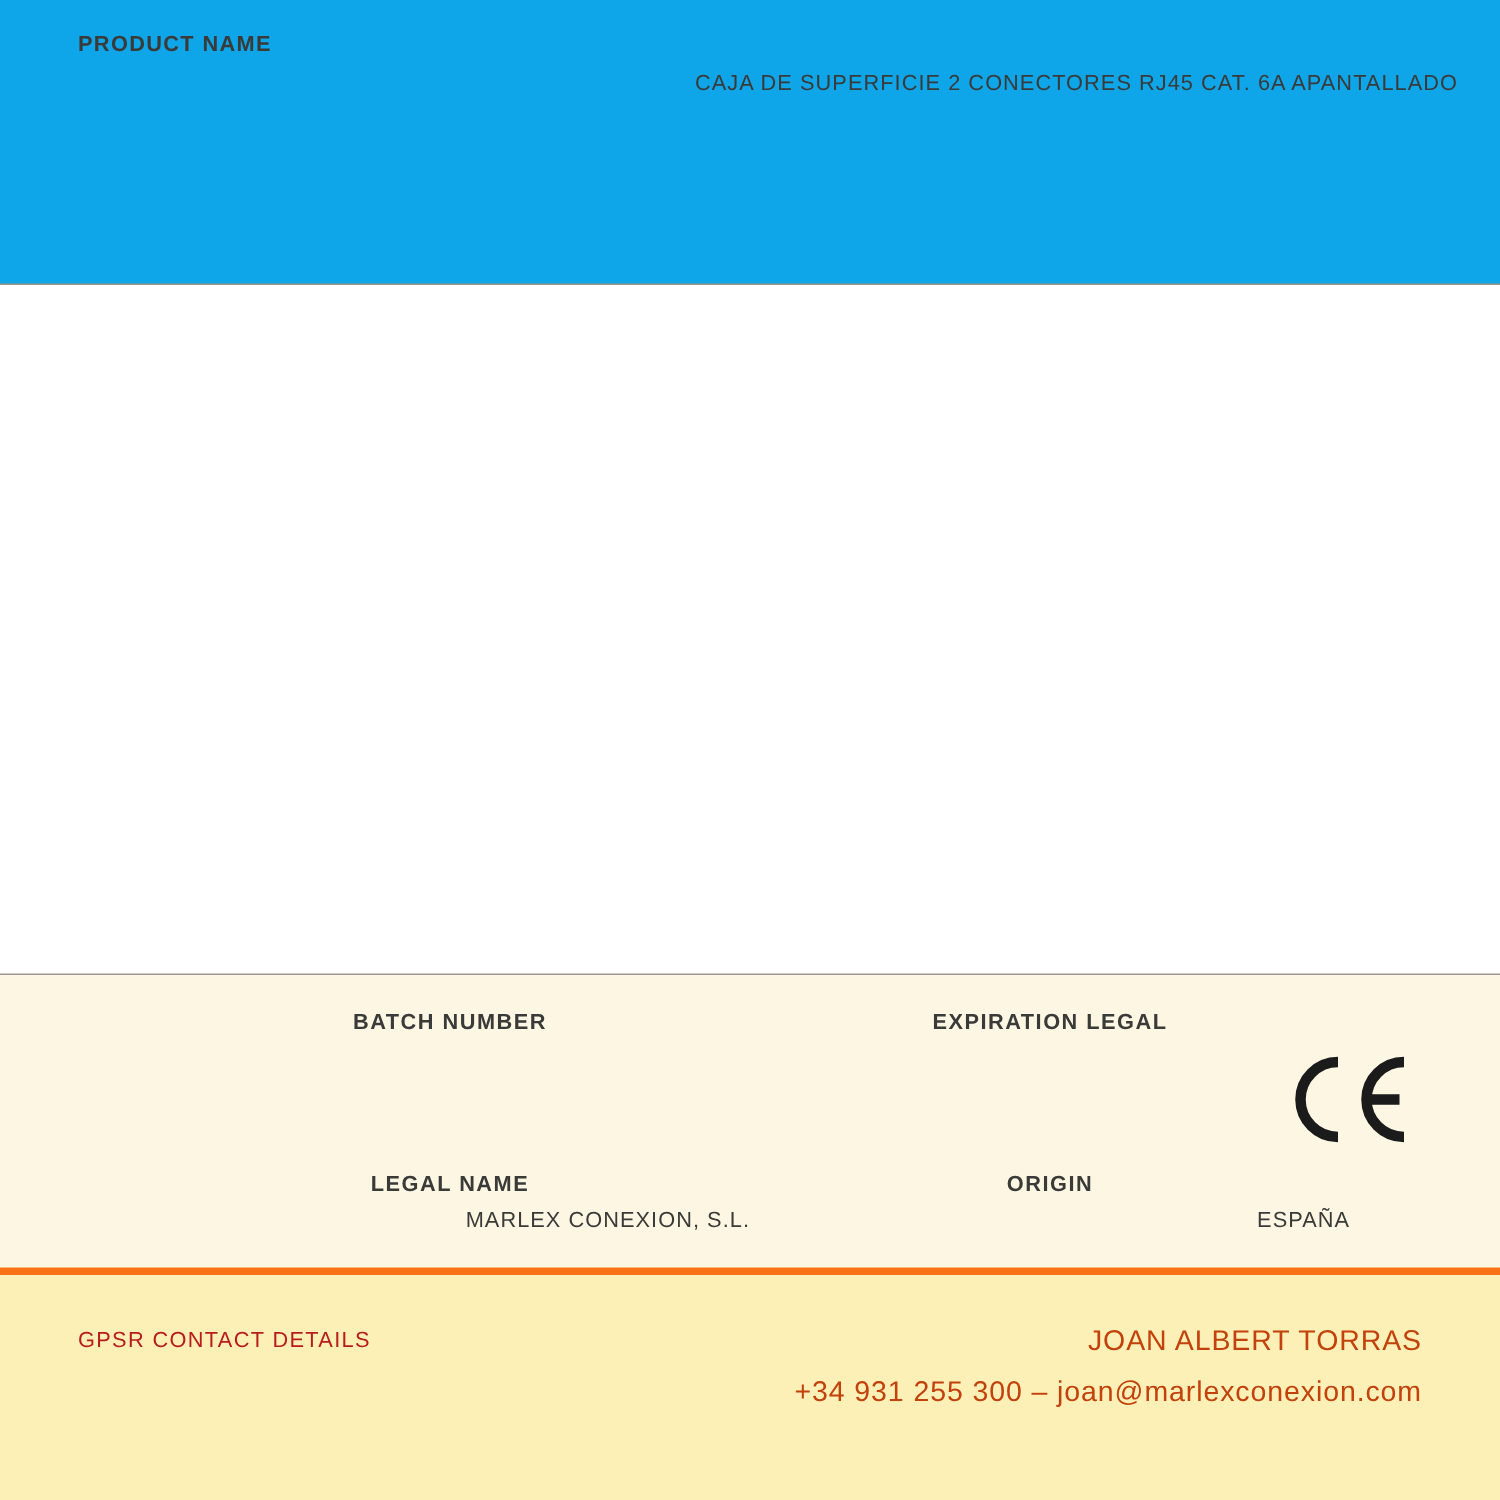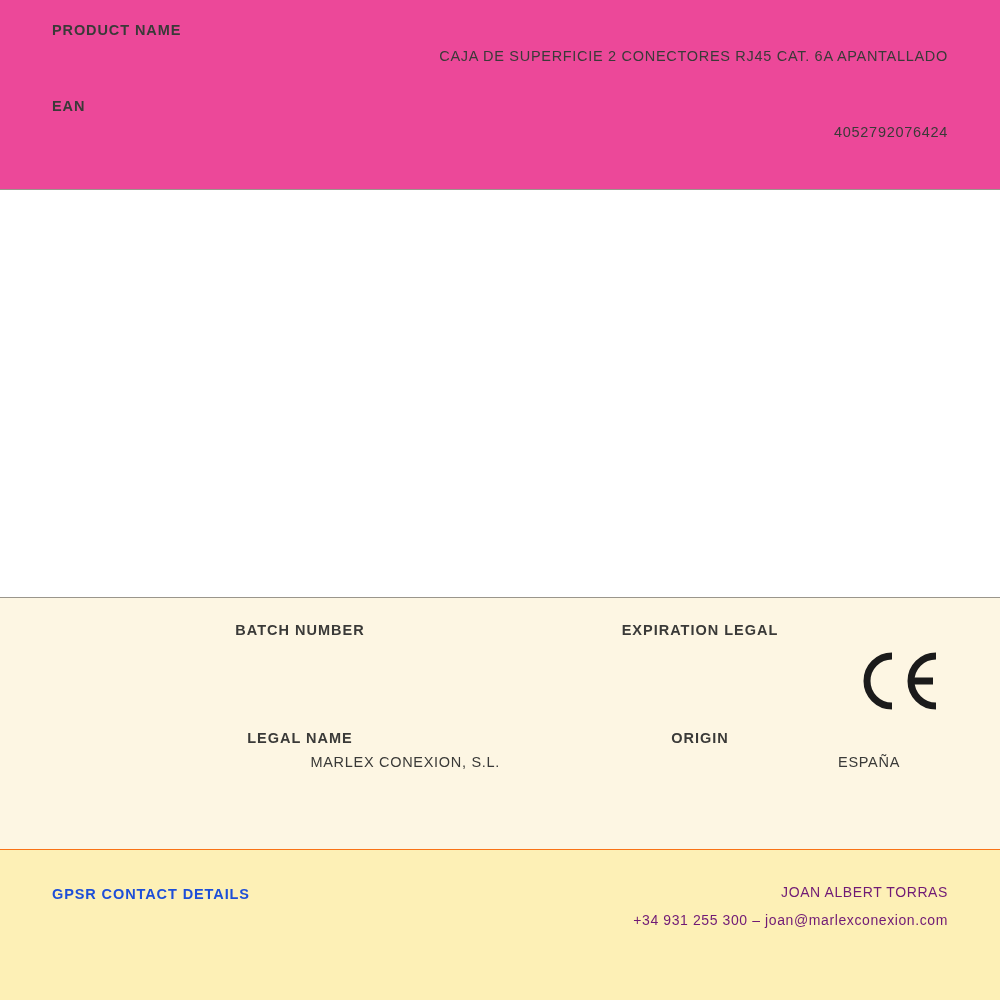--- a/index.html
+++ b/index.html
@@ -17,22 +17,22 @@
   .page {
     width: 1000px;
     height: 1000px;
     display: flex;
     flex-direction: column;
     box-sizing: border-box;
   }
 
   
   .top-block {
-    background: #ec4899;
-    padding: 22px 52px 18px 52px;
+    background: #0ea5e9;
+    padding: 22px 28px 18px 52px;
     box-sizing: border-box;
     border-bottom: 1px solid #9a968c;
     height: 190px;
   }
   .field-label {
     font-size: 14.5px;
     font-weight: bold;
     letter-spacing: 0.9px;
     color: #3a3a38;
     margin: 0 0 10px 0;
@@ -52,23 +52,23 @@
   .middle-block {
     background: #ffffff;
     flex: 1 1 auto;
     border-bottom: 1px solid #9a968c;
   }
 
   
   .info-block {
     background: #fdf6e3;
     position: relative;
-    height: 252px;
+    height: 200px;
     box-sizing: border-box;
-    border-bottom: 1px solid #f97316;
+    border-bottom: 5px solid #f97316;
     padding-top: 24px;
   }
   .info-row {
     display: flex;
     width: 100%;
   }
   .info-col {
     width: 400px;
     text-align: center;
     box-sizing: border-box;
@@ -104,52 +104,48 @@
     background: #fdf0b6;
     height: 150px;
     box-sizing: border-box;
     padding: 34px 52px 0 52px;
     display: flex;
     justify-content: space-between;
     align-items: flex-start;
   }
   .footer-label {
     font-size: 14.5px;
-    font-weight: bold;
+    font-weight: normal;
     letter-spacing: 0.9px;
-    color: #1d4ed8;
+    color: #b91c1c;
     margin: 0;
     padding-top: 2px;
   }
   .footer-lines {
     text-align: right;
   }
   .footer-line {
-    font-size: 14px;
+    font-size: 19px;
     letter-spacing: 0.6px;
-    color: #701a75;
+    color: #c2410c;
     margin: 0 0 12px 0;
   }
   .footer-line.email-line {
     margin-bottom: 0;
   }
 </style>
 </head>
 <body>
 
 <div class="page">
 
   <div class="top-block">
     <div class="field-group">
       <p class="field-label">PRODUCT NAME</p>
       <p class="field-value">CAJA DE SUPERFICIE 2 CONECTORES RJ45 CAT. 6A APANTALLADO</p>
-    </div>
-    <div class="field-group">
-      <p class="field-label">EAN</p>
-      <p class="field-value">4052792076424</p>
     </div>
   </div>
 
   <div class="middle-block"></div>
 
   <div class="info-block">
     <div class="info-row first">
       <div class="info-col first">
         <p class="info-title">BATCH NUMBER</p>
         <p class="info-value"></p>

